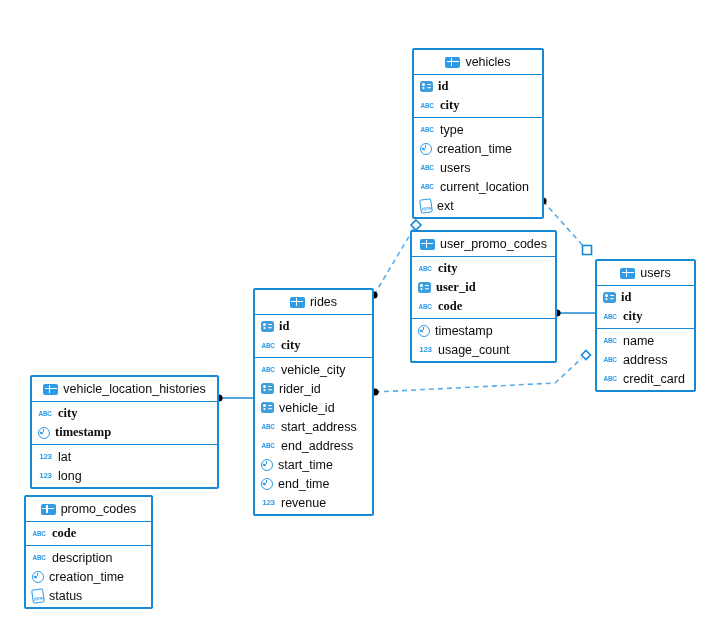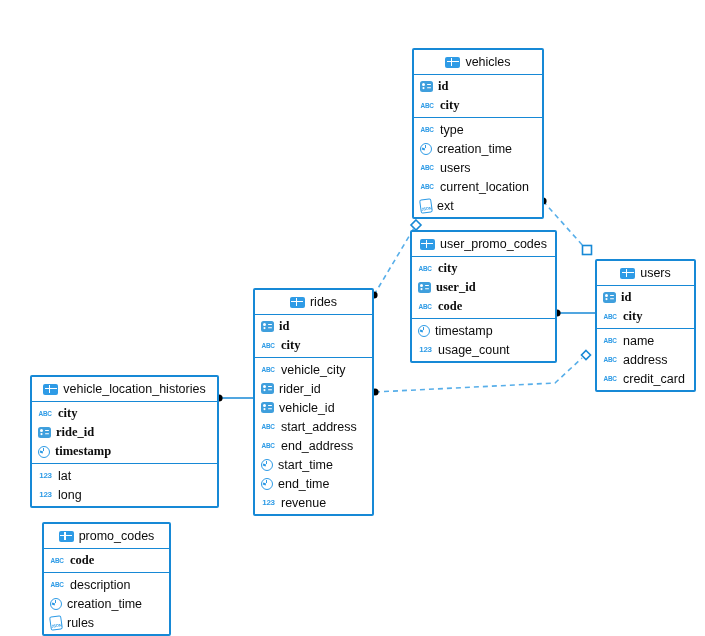--- a/index.html
+++ b/index.html
@@ -277,41 +277,37 @@
     <div class="t-header" data-name="table-header">
       <span class="fi" data-name="table-icon"></span>
       <span class="t-title" data-name="table-title">vehicle_location_histories</span>
     </div>
     <div class="section keys" data-name="key-fields-section">
       <div class="row key" data-name="field-row">
         <span class="fi" data-name="abc-text-icon"></span>
         <span class="f-label" data-name="field-name">city</span>
       </div>
       <div class="row key" data-name="field-row">
-        <span class="fi" data-name="id-card-icon"></span>
-        <span class="f-label" data-name="field-name">ride_id</span>
-      </div>
-      <div class="row key" data-name="field-row">
         <span class="fi" data-name="clock-icon"></span>
         <span class="f-label" data-name="field-name">timestamp</span>
       </div>
     </div>
     <div class="section" data-name="fields-section">
       <div class="row" data-name="field-row">
         <span class="fi" data-name="number-123-icon"></span>
         <span class="f-label" data-name="field-name">lat</span>
       </div>
       <div class="row" data-name="field-row">
         <span class="fi" data-name="number-123-icon"></span>
         <span class="f-label" data-name="field-name">long</span>
       </div>
     </div>
   </div>
 
-  <div class="table" style="left:42px;top:495px;width:125px;margin-top:27px;" data-name="table-promo_codes">
+  <div class="table" style="left:24px;top:495px;width:125px;" data-name="table-promo_codes">
     <div class="t-header" data-name="table-header">
       <span class="fi" data-name="table-icon"></span>
       <span class="t-title" data-name="table-title">promo_codes</span>
     </div>
     <div class="section keys" data-name="key-fields-section">
       <div class="row key" data-name="field-row">
         <span class="fi" data-name="abc-text-icon"></span>
         <span class="f-label" data-name="field-name">code</span>
       </div>
     </div>
@@ -319,18 +315,18 @@
       <div class="row" data-name="field-row">
         <span class="fi" data-name="abc-text-icon"></span>
         <span class="f-label" data-name="field-name">description</span>
       </div>
       <div class="row" data-name="field-row">
         <span class="fi" data-name="clock-icon"></span>
         <span class="f-label" data-name="field-name">creation_time</span>
       </div>
       <div class="row" data-name="field-row">
         <span class="fi" data-name="json-doc-icon"></span>
-        <span class="f-label" data-name="field-name">rules</span>
+        <span class="f-label" data-name="field-name">status</span>
       </div>
     </div>
   </div>
 
 </div>
 
 </body></html>

